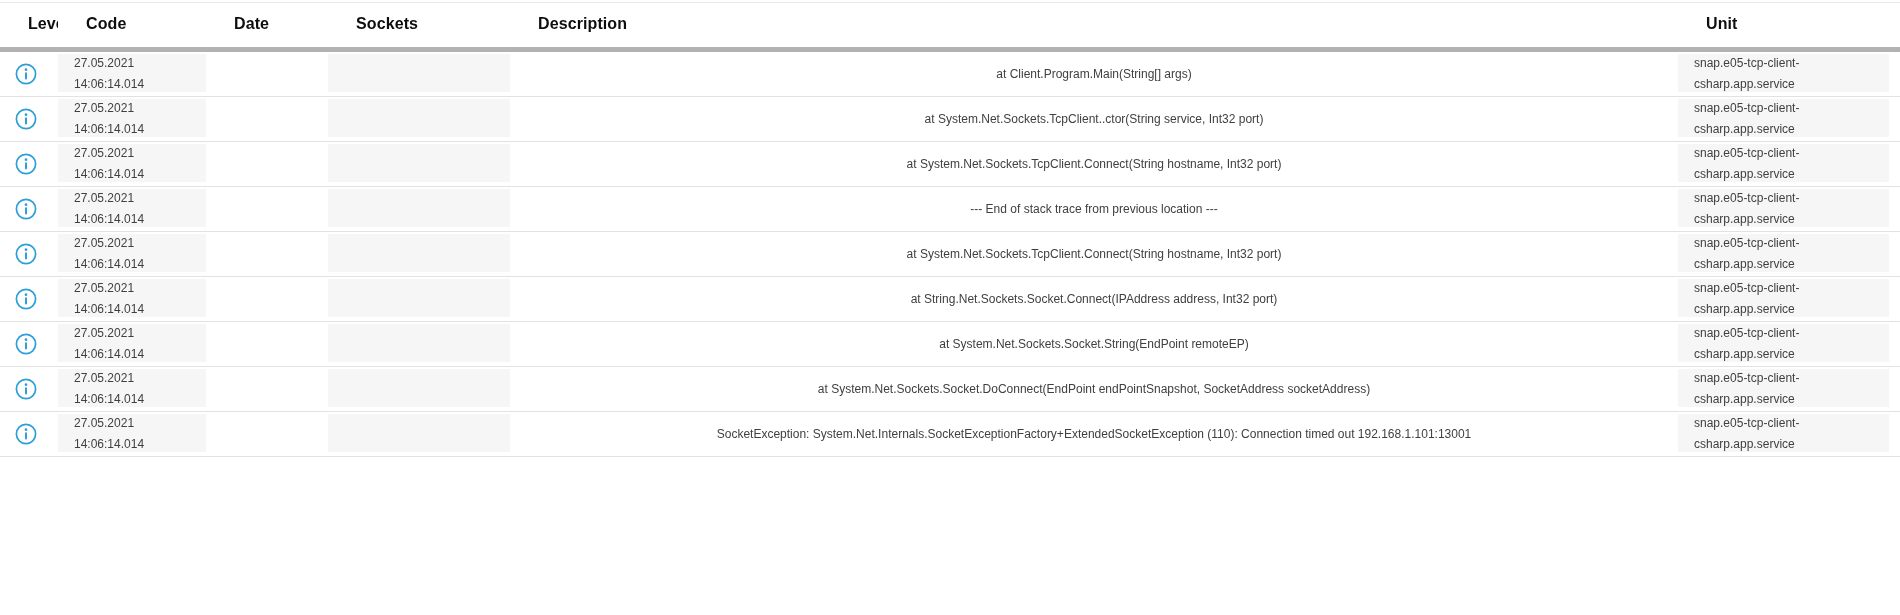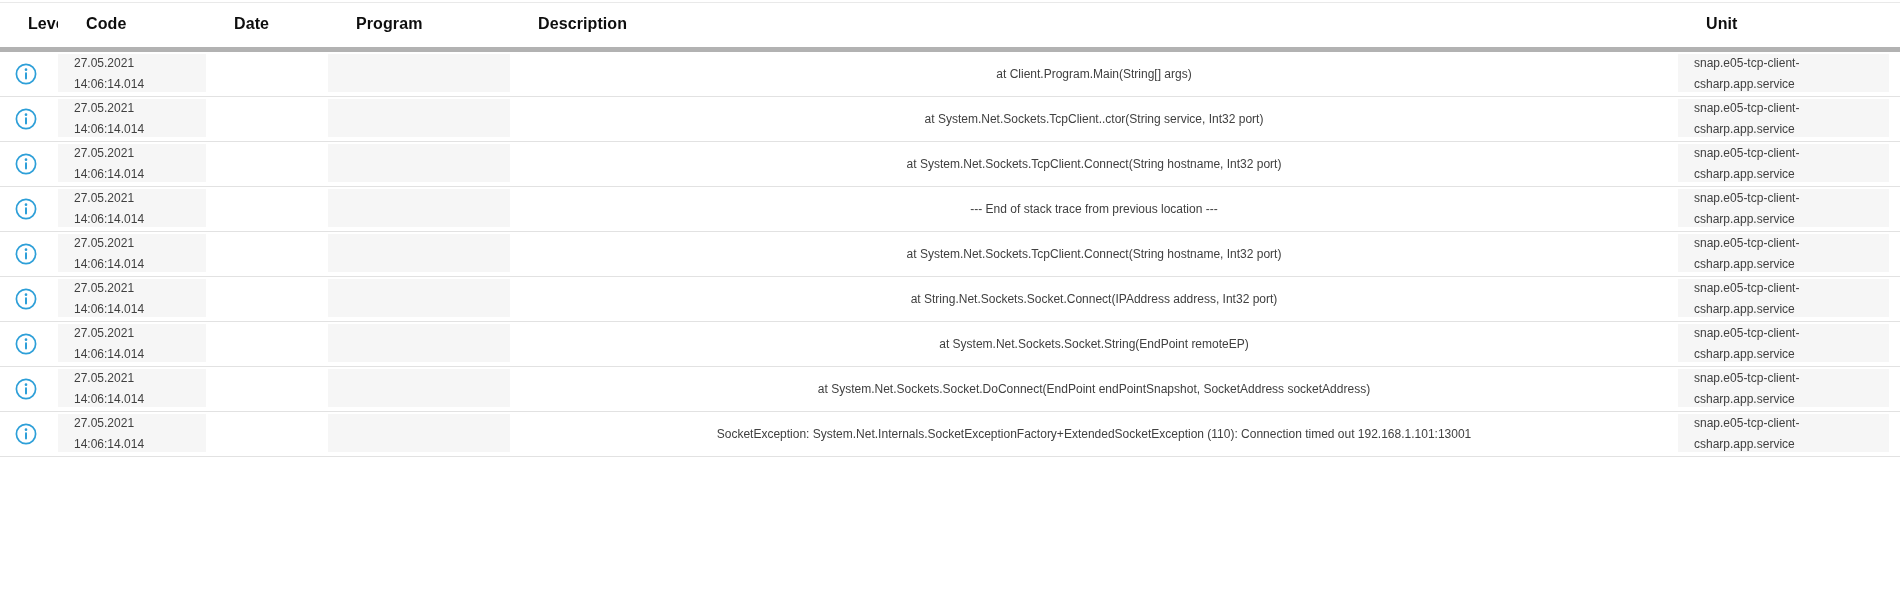--- a/index.html
+++ b/index.html
@@ -50,21 +50,21 @@
   .info-btn svg { display:block; }
 </style>
 </head>
 <body>
 
 <div class="log-table">
   <div class="grid-row hrow">
     <div class="c">Level</div>
     <div class="c">Code</div>
     <div class="c">Date</div>
-    <div class="c">Program</div>
+    <div class="c">Sockets</div>
     <div class="c">Description</div>
     <div class="c">Unit</div>
     <div class="c c-gutter"></div>
   </div>
   <div>
   <div class="grid-row row">
     <div class="c c-level">
       <button class="info-btn" title="info" style="color: rgb(45, 159, 216);">
         <svg width="22" height="22" viewBox="0 0 22 22" fill="none" xmlns="http://www.w3.org/2000/svg">
           <circle cx="11" cy="11" r="9.6" stroke="currentColor" stroke-width="1.7"></circle>

